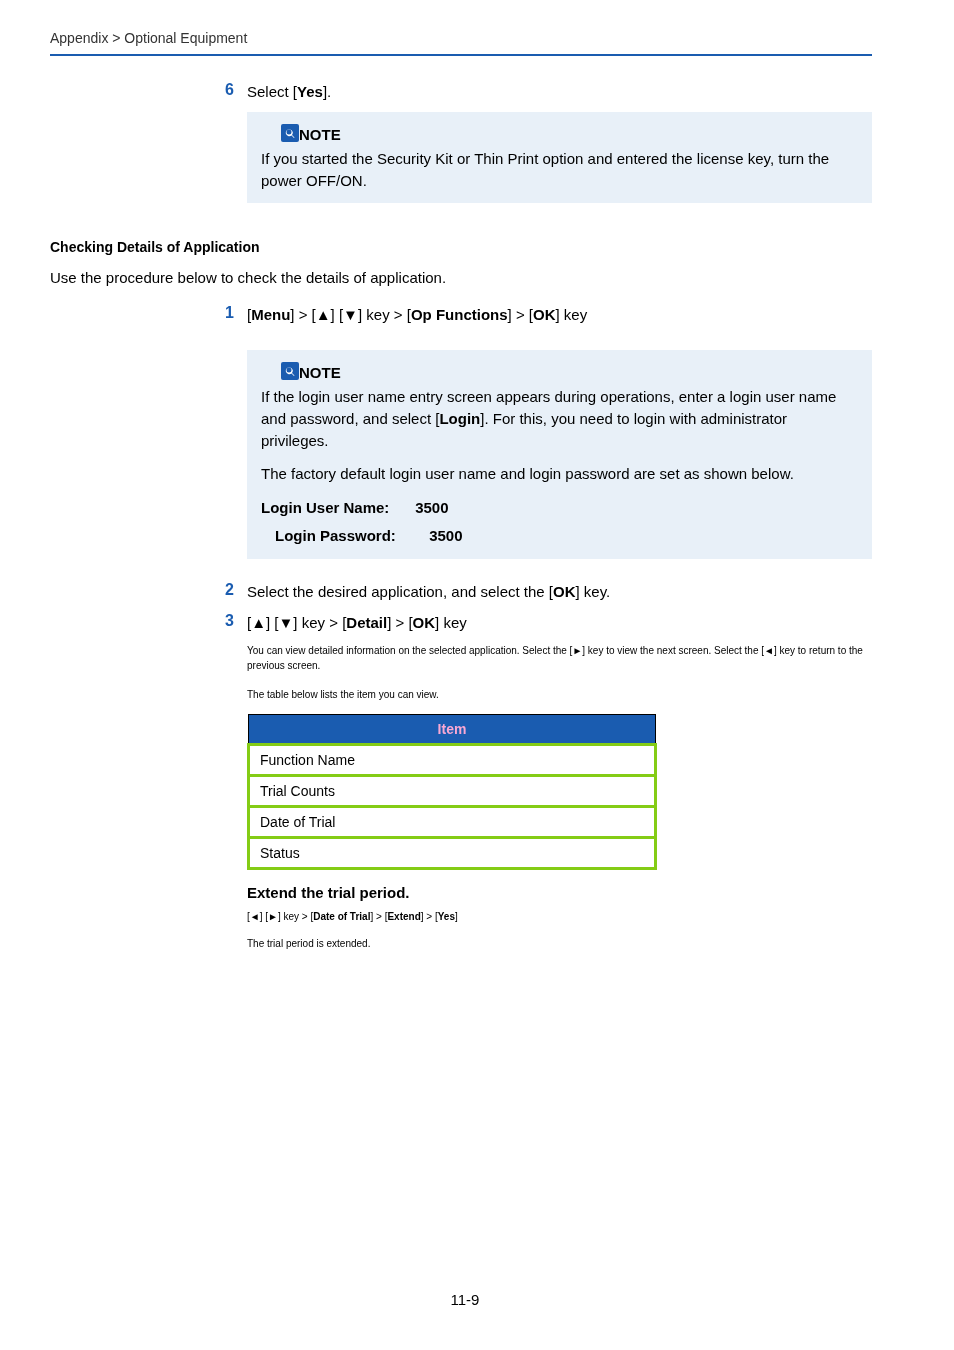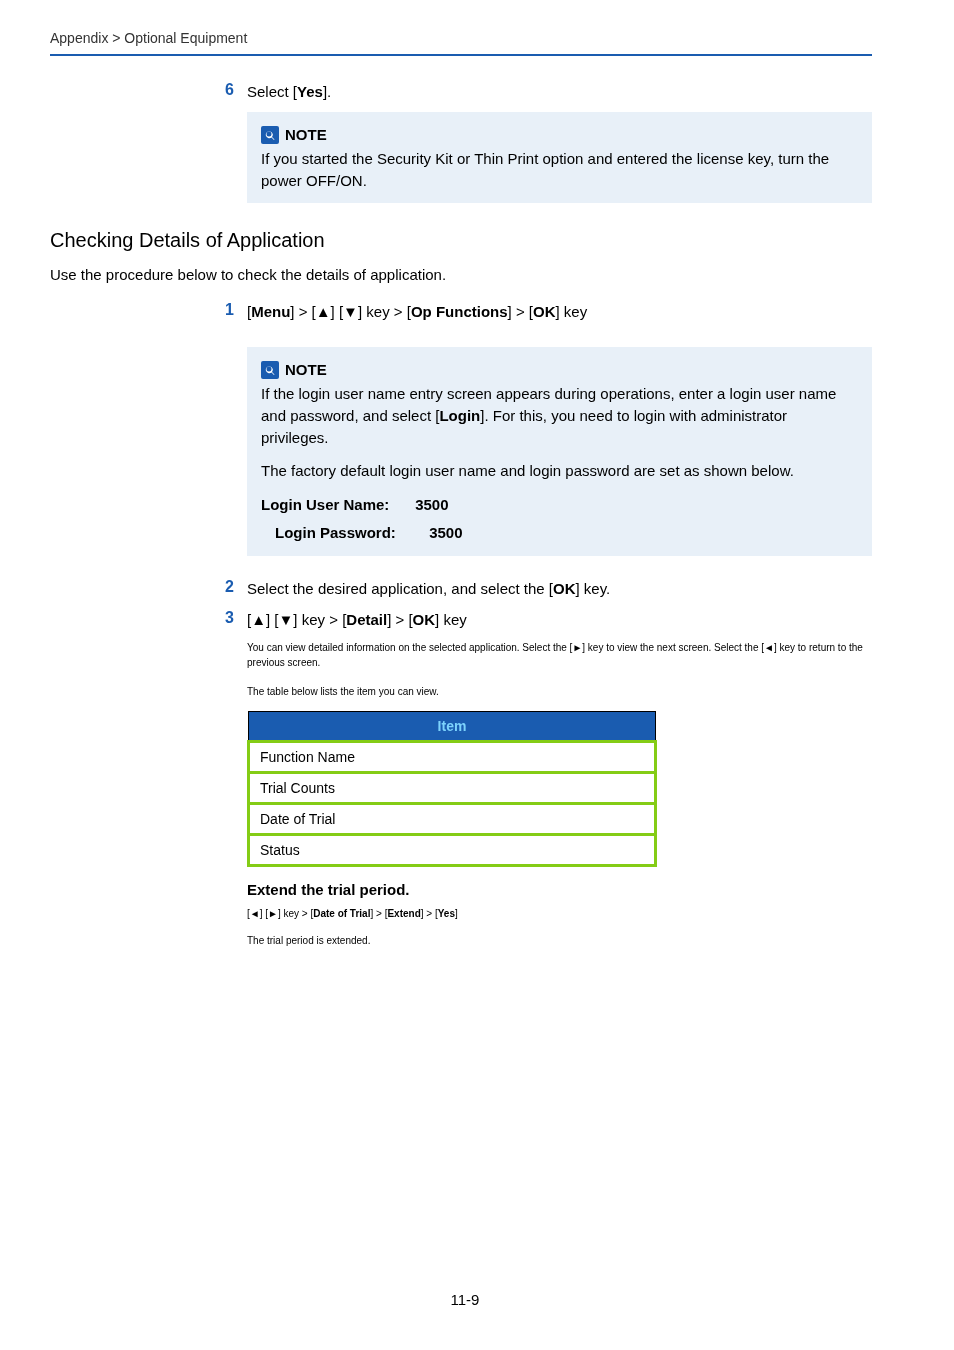--- a/index.html
+++ b/index.html
@@ -6,33 +6,33 @@
   html, body { width: 954px; background: #fff; font-family: Arial, Helvetica, sans-serif; color: #000; }
   .page { width: 922px; min-height: 1350px; padding: 30px 50px 0 50px; position: relative; }
   .breadcrumb { font-size: 14px; color: #333; padding-bottom: 8px; }
   .hr-top { height: 2px; background: #1a5cb0; margin-bottom: 25px; }
   .content { padding-left: 0; }
   .indent-block { margin-left: 175px; }
   .step-row { display: flex; margin-bottom: 10px; }
   .step-num { color: #1a5cb0; font-weight: bold; font-size: 16px; width: 22px; flex-shrink: 0; }
   .step-text { font-size: 15px; line-height: 1.4; }
   .note-box { background: #e8f0f8; padding: 12px 14px; margin-top: 10px; font-size: 15px; line-height: 1.45; }
-  .note-head { display: flex; align-items: center; gap: 6px; margin-bottom: 2px; }
+  .note-head { display: flex; margin-bottom: 2px; margin-left: 20px; }
   .note-icon { width: 18px; height: 18px; background: #1a5cb0; display: inline-flex; align-items: center; justify-content: center; border-radius: 2px; }
   .note-icon svg { width: 12px; height: 12px; fill: #fff; }
   .note-label { font-weight: bold; font-size: 15px; }
-  .h3 { font-size: 20px; font-weight: normal; margin-top: 26px; margin-bottom: 12px; }
+  .h3 { font-size: 14px; font-weight: bold; margin-top: 36px; margin-bottom: 12px; }
   .body-text { font-size: 15px; margin-bottom: 16px; line-height: 1.4; }
   .login-row { margin-top: 12px; }
   .login-label { display: inline-block; font-weight: bold; width: 150px; font-size: 15px; }
   .login-val { font-weight: bold; font-size: 15px; }
   .sub-indent { margin-left: 22px; }
   .sub-text { font-size: 10px; line-height: 1.5; margin-top: 8px; }
   .table { border-collapse: collapse; width: 410px; margin-top: 12px; font-size: 14px; }
-  .table th { background: #1a5cb0; color: #7dd3fc; font-weight: bold; text-align: center; padding: 6px 8px; border: 1px solid #000; border-bottom: none; }
+  .table th { background: #1a5cb0; color: #f9a8d4; font-weight: bold; text-align: center; padding: 6px 8px; border: 1px solid #000; border-bottom: none; }
   .table td { border: 3px solid #84cc16; padding: 6px 10px; }
   .extend-head { font-weight: bold; font-size: 15px; margin-top: 14px; }
   .page-num { position: absolute; bottom: 42px; left: 4px; width: 100%; text-align: center; font-size: 15px; }
   b { font-weight: bold; }
 </style>
 </head>
 <body>
 
 <div class="page">
   <div class="breadcrumb">Appendix &gt; Optional Equipment</div>

